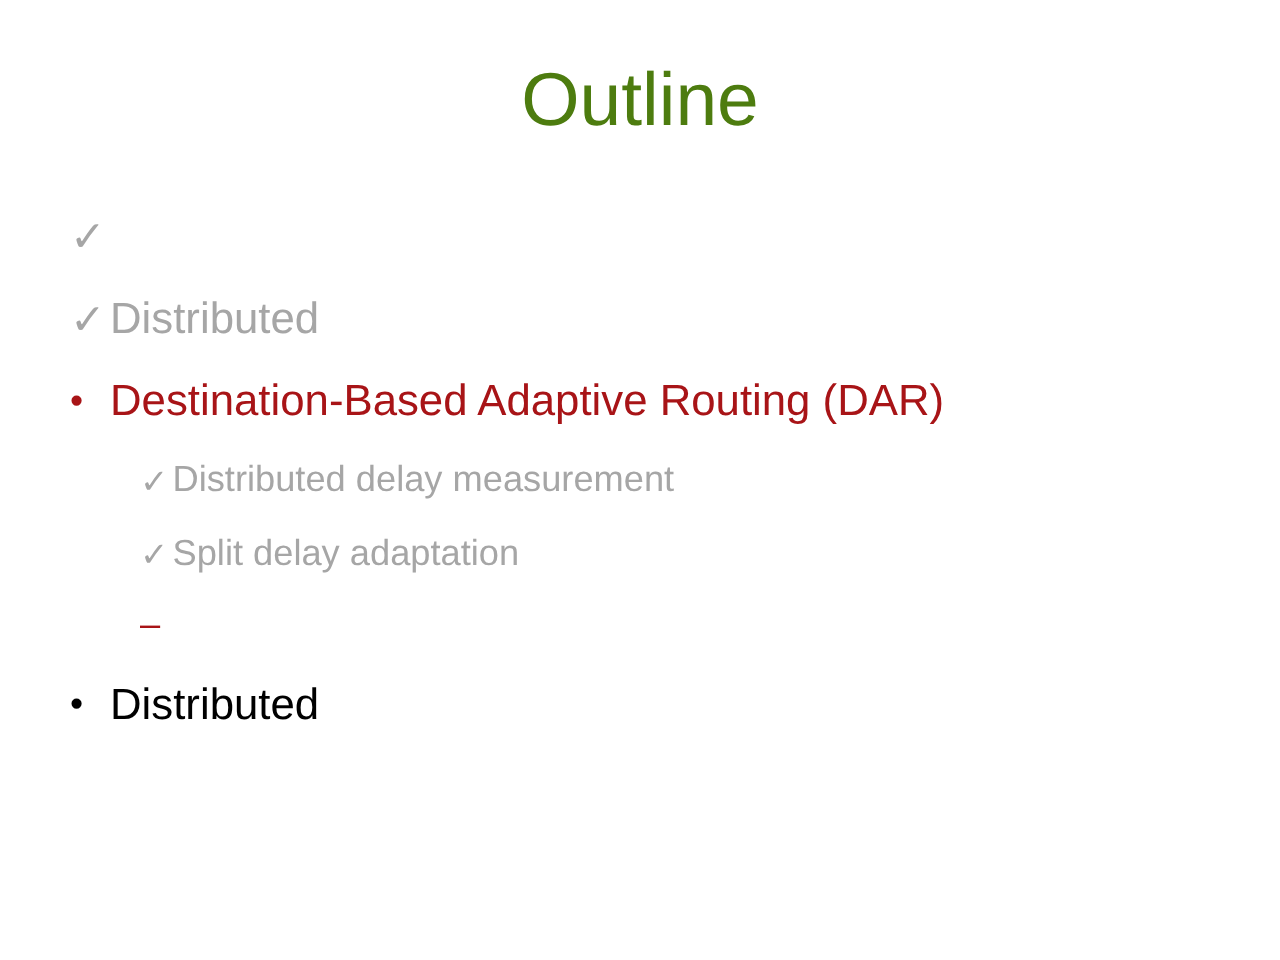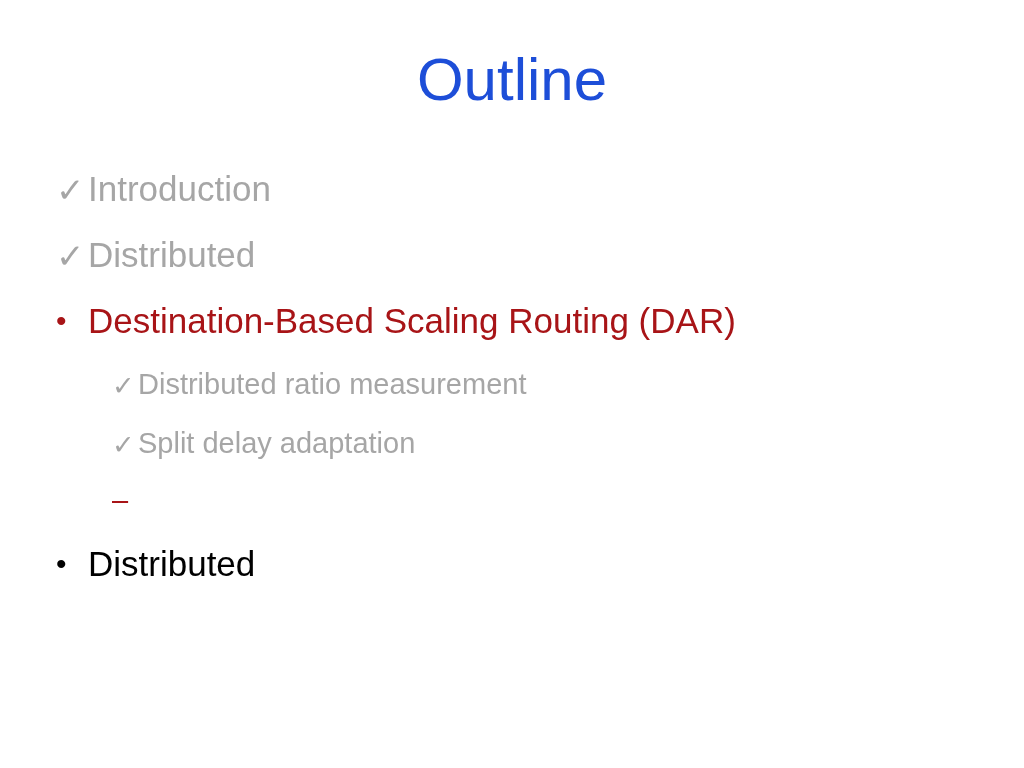--- a/index.html
+++ b/index.html
@@ -25,21 +25,21 @@
   
   .slide-title {
     position: absolute;
     top: 46px;
     left: 0;
     width: 1024px;
     text-align: center;
     font-size: 60px;
     line-height: 68px;
     font-weight: 400;
-    color: #1d4ed8;
+    color: #4d7c0f;
     letter-spacing: 0px;
     white-space: nowrap;
   }
 
   
   .outline {
     position: absolute;
     top: 168px;
     left: 56px;
     width: 900px;
@@ -124,36 +124,35 @@
 <body>
 
 <div class="slide">
 
   <div class="slide-title">Outline</div>
 
   <div class="outline">
 
     <div class="bullet-row lvl1">
       <span class="marker check tone-muted">✓</span>
-      <span class="bullet-text tone-muted">Introduction</span>
     </div>
 
     <div class="bullet-row lvl1">
       <span class="marker check tone-muted">✓</span>
       <span class="bullet-text tone-muted">Distributed</span>
     </div>
 
     <div class="bullet-row lvl1">
       <span class="marker dot tone-accent">•</span>
-      <span class="bullet-text tone-accent">Destination-Based Scaling Routing (DAR)</span>
+      <span class="bullet-text tone-accent">Destination-Based Adaptive Routing (DAR)</span>
     </div>
 
     <div class="bullet-row lvl2">
       <span class="marker check tone-muted">✓</span>
-      <span class="bullet-text tone-muted">Distributed ratio measurement</span>
+      <span class="bullet-text tone-muted">Distributed delay measurement</span>
     </div>
 
     <div class="bullet-row lvl2">
       <span class="marker check tone-muted">✓</span>
       <span class="bullet-text tone-muted">Split delay adaptation</span>
     </div>
 
     <div class="bullet-row lvl2">
       <span class="marker dash tone-accent">–</span>
     </div>

